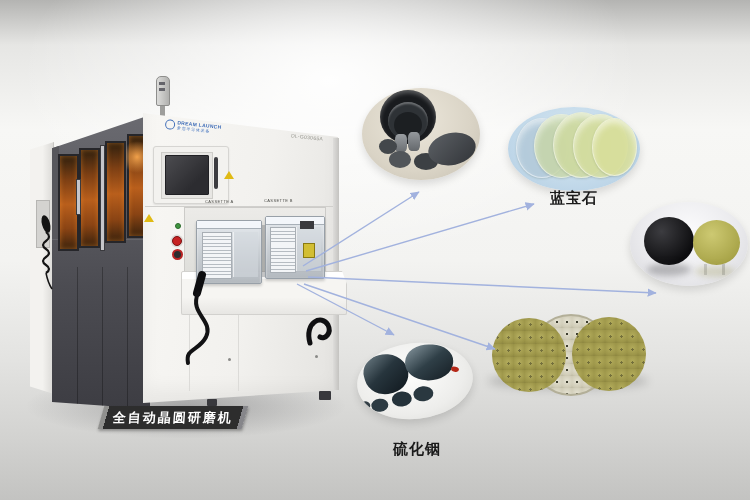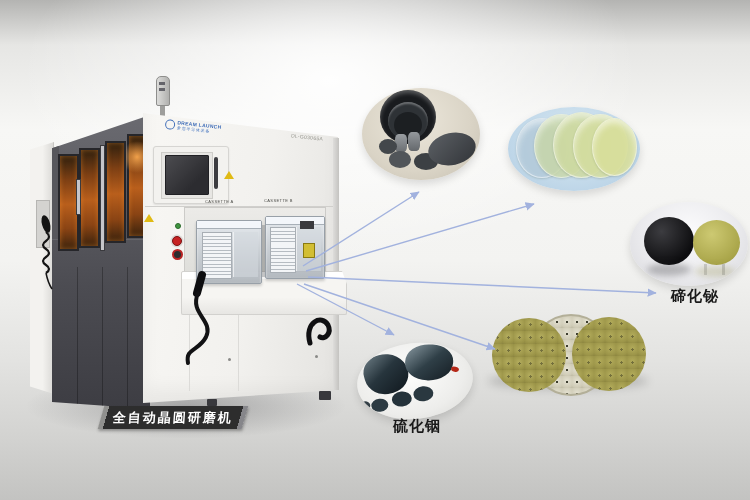--- a/index.html
+++ b/index.html
@@ -222,41 +222,41 @@
     <div class="si-disc" style="left:66px;top:45px;width:48px;height:32px;transform:rotate(-12deg);background:linear-gradient(145deg,#5c6065,#323539)"></div>
   </div>
 
   <div class="abs photo p-sapphire">
     <div class="sap-disc" style="left:8px;top:11px;width:50px;height:58px;background:rgba(176,199,214,.78)"></div>
     <div class="sap-disc" style="left:26px;top:7px;width:53px;height:62px;background:rgba(199,213,166,.82)"></div>
     <div class="sap-disc" style="left:45px;top:5px;width:55px;height:64px;background:rgba(205,216,160,.86)"></div>
     <div class="sap-disc" style="left:65px;top:7px;width:53px;height:62px;background:rgba(211,220,158,.88)"></div>
     <div class="sap-disc" style="left:84px;top:11px;width:43px;height:56px;background:rgba(215,222,154,.9)"></div>
   </div>
+  <div class="abs mat-label" style="left:508px;top:189px;width:132px">蓝宝石</div>
 
   <div class="abs photo p-bite">
     <div class="si-disc" style="left:14px;top:15px;width:50px;height:48px;background:radial-gradient(circle at 35% 30%,#3c3c40,#0d0d0f 72%)"></div>
     <div class="si-disc" style="left:63px;top:18px;width:47px;height:45px;background:radial-gradient(circle at 40% 32%,#cdc972,#a9a549 72%,#8e8a38)"></div>
     <div class="si-disc" style="left:74px;top:62px;width:3px;height:11px;background:#c9c9cd;border-radius:0"></div>
     <div class="si-disc" style="left:92px;top:62px;width:3px;height:11px;background:#c2c2c6;border-radius:0"></div>
     <div class="si-disc" style="left:17px;top:61px;width:44px;height:13px;background:rgba(38,38,44,.28);filter:blur(3px)"></div>
     <div class="si-disc" style="left:65px;top:64px;width:40px;height:11px;background:rgba(140,136,60,.25);filter:blur(3px)"></div>
   </div>
-  <div class="abs mat-label" style="left:640px;top:287px;width:110px">碲化铋</div>
 
   <div class="abs photo p-ins">
     <div class="ins-shape" style="left:8px;top:8px;width:44px;height:40px;transform:rotate(-10deg);border-radius:42% 55% 46% 50%;background:linear-gradient(150deg,#6d7d85 0%,#27353d 45%,#10181e)"></div>
     <div class="ins-shape" style="left:50px;top:3px;width:48px;height:36px;transform:rotate(8deg);border-radius:50% 44% 52% 46%;background:linear-gradient(140deg,#8d9da5 0%,#2f3f47 50%,#141c22)"></div>
     <div class="ins-shape" style="left:95px;top:28px;width:8px;height:5px;border-radius:50%;transform:rotate(18deg);background:#b52818"></div>
     <div class="ins-shape" style="left:0px;top:53px;width:11px;height:9px;border-radius:50%;background:#333f46"></div>
     <div class="ins-shape" style="left:12px;top:52px;width:17px;height:13px;border-radius:50%;background:#2c3a42"></div>
     <div class="ins-shape" style="left:33px;top:47px;width:20px;height:15px;border-radius:50%;background:#24323a"></div>
     <div class="ins-shape" style="left:55px;top:44px;width:20px;height:15px;border-radius:50%;background:#2a3840"></div>
   </div>
-  <div class="abs mat-label" style="left:357px;top:417px;width:120px">硫化铟</div>
+  <div class="abs mat-label" style="left:357px;top:440px;width:120px">硫化铟</div>
 
   <div class="abs" style="left:488px;top:372px;width:160px;height:18px;border-radius:50%;background:rgba(0,0,0,.16);filter:blur(4px)"></div>
   <div class="abs sic-disc dotgrid" style="left:530px;top:314px;width:78px;height:78px;background-color:#dcd8c7;background-image:radial-gradient(circle,#3e3e30 1.1px,transparent 1.4px),radial-gradient(circle at 50% 42%,#e4e1d1,#cfcbb6 76%,#bcb8a1);border:2px solid #b3af98"></div>
   <div class="abs sic-disc dotgrid-faint" style="left:492px;top:318px;width:74px;height:74px;background-color:#a8a152;background-image:radial-gradient(circle,rgba(30,30,18,.4) 1px,transparent 1.2px),radial-gradient(circle at 45% 40%,#b4ad5e,#9a9347 72%,#8a8340)"></div>
   <div class="abs sic-disc dotgrid-faint" style="left:572px;top:317px;width:74px;height:74px;background-color:#aaa352;background-image:radial-gradient(circle,rgba(30,30,18,.4) 1px,transparent 1.2px),radial-gradient(circle at 50% 40%,#b2ab5a,#9c9549 72%,#8c8540)"></div>
 
   <svg class="abs overlay" width="750" height="500" viewBox="0 0 750 500">
     <defs>
       <marker id="ah" markerWidth="8" markerHeight="7" refX="6" refY="3" orient="auto">
         <path d="M0,0 L6.5,3 L0,6 Z" fill="#a2b2de"></path>

